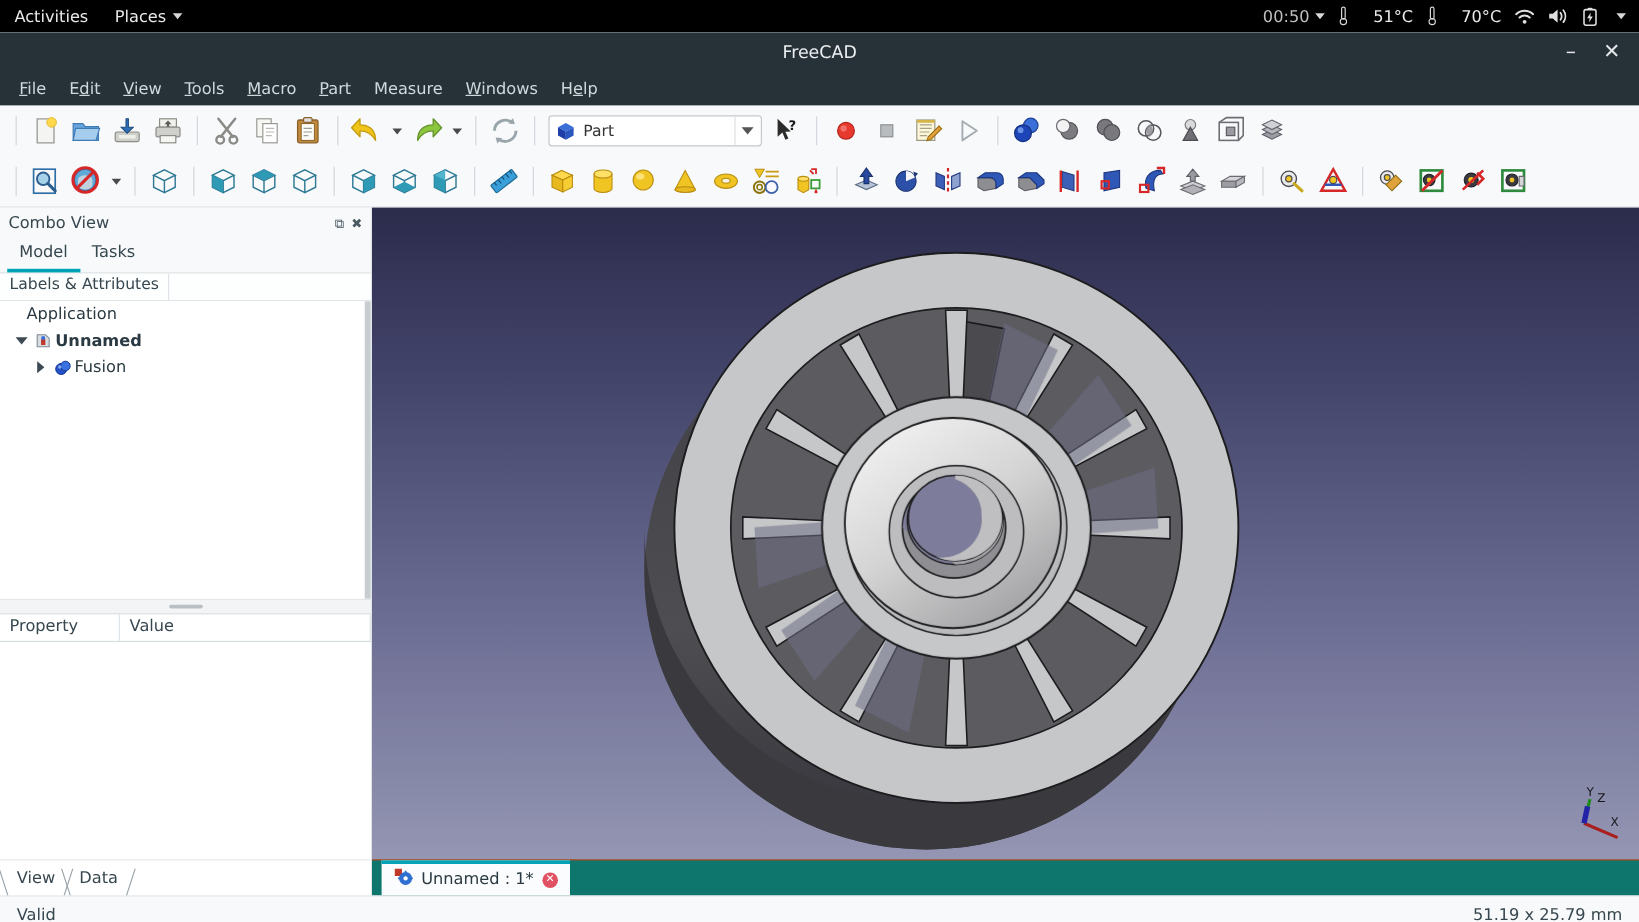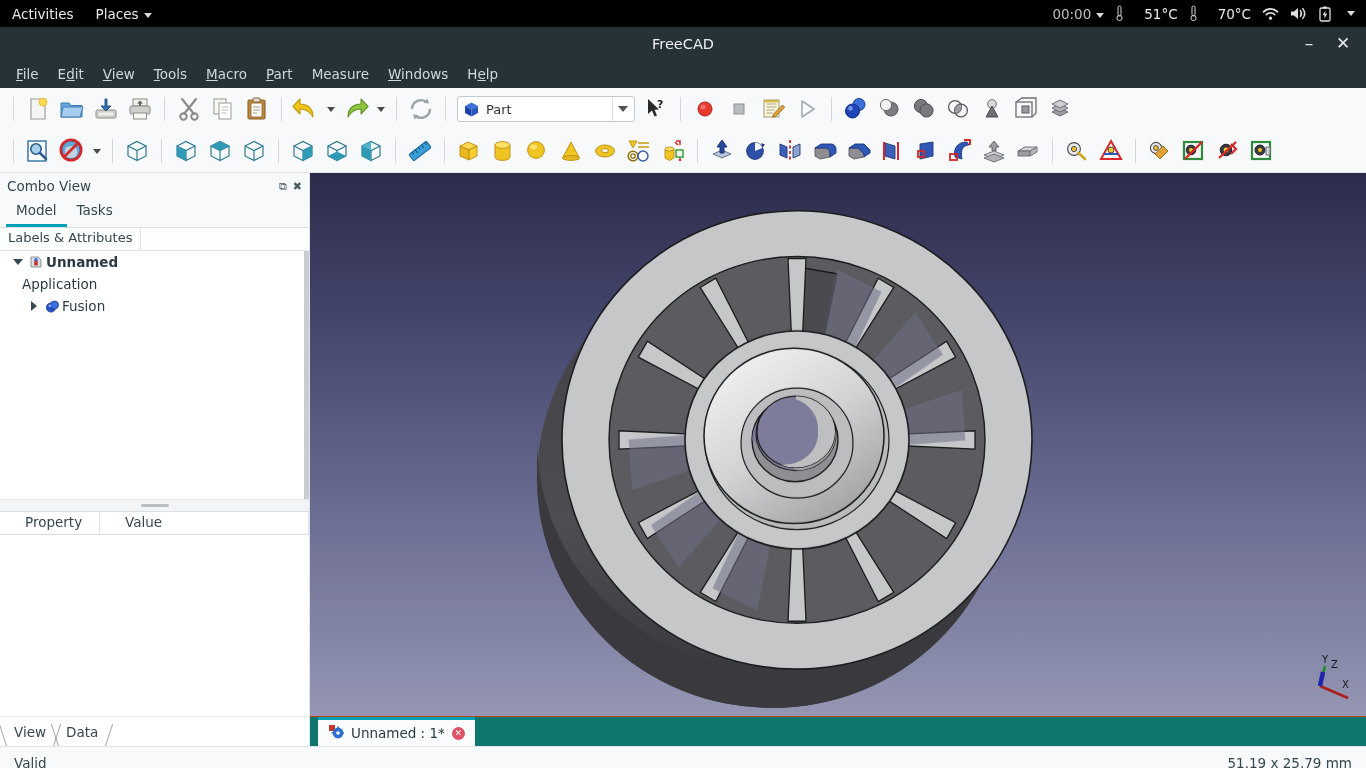--- a/index.html
+++ b/index.html
@@ -148,21 +148,21 @@
     background: #eceff1;
   }
   .tree-scroll .thumb { position:absolute; top:0; left:0; width:5px; height:100%; background:#c7cdd1; }
   #cv-splitter {
     height: 12px; background: #f2f4f6; display: flex; align-items: center; justify-content: center;
     border-top: 1px solid #e2e6e9;
   }
   #cv-splitter .grip { width: 28px; height: 3px; background: #b9c0c5; border-radius: 2px; }
   #prop-head { display: flex; height: 24px; background: #ffffff; border-top: 1px solid #d9dee2; border-bottom: 1px solid #d9dee2;}
   #prop-head .ph-cell {
-    font-size: 13.5px; color: #37474f; padding: 2px 25px; border-right: 1px solid #dfe4e8;
+    font-size: 13.5px; color: #37474f; padding: 2px 8px; border-right: 1px solid #dfe4e8;
   }
   #prop-body { background: #ffffff; flex: 1 1 auto; }
   #cv-bottom-tabs {
     height: 30px; background: #ffffff; display: flex; align-items: flex-end;
     padding-left: 4px; border-top: 1px solid #e4e8ea;
   }
   .btab {
     font-size: 13.5px; color: #37474f; padding: 2px 10px 6px 10px; position: relative;
   }
   .btab::before, .btab::after {
@@ -208,21 +208,21 @@
 
 <div id="gnome-bar">
   <div class="gb-left">
     <span class="gb-item">Activities</span>
     <span>
       <span class="gb-item">Places</span><i class="caret-down"></i>
     </span>
   </div>
   <div class="gb-right">
     <span>
-      <span class="gb-item gb-dim">00:00</span><i class="caret-down"></i>
+      <span class="gb-item gb-dim">00:50</span><i class="caret-down"></i>
     </span>
     <span class="tempgrp">
       <svg class="wifi-ic" width="9" height="17" viewBox="0 0 9 17">
         <rect x="3" y="1" width="3" height="10" rx="1.5" fill="none" stroke="#d8d8d8" stroke-width="1"></rect>
         <circle cx="4.5" cy="13" r="2.6" fill="none" stroke="#d8d8d8" stroke-width="1"></circle>
       </svg>
       <span class="gb-item">51°C</span>
     </span>
     <span class="tempgrp">
       <svg class="wifi-ic" width="9" height="17" viewBox="0 0 9 17">
@@ -730,36 +730,36 @@
       <div id="cv-tabs">
         <span class="cv-tab active">Model</span>
         <span class="cv-tab">Tasks</span>
       </div>
 
       <div id="tree-head">
         <span class="th-cell">Labels &amp; Attributes</span>
       </div>
 
       <div id="tree-body">
+        <div class="tree-row" style="padding-left:6px;">
+          <span class="twist"></span>
+          <span class="tlabel">Application</span>
+        </div>
         <div class="tree-row bold" style="padding-left:10px;">
           <span class="twist open">
               <i></i>
             </span>
           <span class="ticon">
             <svg width="14" height="14" viewBox="0 0 14 14">
               <path d="M2 2 h7 l3 3 v7 H2 Z" fill="#d8dde2" stroke="#7f8a93" stroke-width="0.9"></path>
               <path d="M5.2 10.5 V6.4 a1.8 1.8 0 0 1 3.6 0 V10.5 Z" fill="#c0392b"></path>
               <circle cx="7" cy="4.6" r="1.7" fill="#3a6fd8"></circle>
             </svg>
           </span>
           <span class="tlabel">Unnamed</span>
-        </div>
-        <div class="tree-row" style="padding-left:6px;">
-          <span class="twist"></span>
-          <span class="tlabel">Application</span>
         </div>
         <div class="tree-row" style="padding-left:26px;">
           <span class="twist closed">
               <i></i>
             </span>
           <span class="ticon">
             <svg width="15" height="15" viewBox="0 0 15 15">
               <circle cx="6" cy="8.5" r="4.6" fill="#2450c8" stroke="#163a92" stroke-width="0.8"></circle>
               <circle cx="9.5" cy="6" r="4" fill="#3a70e0" stroke="#163a92" stroke-width="0.8"></circle>
               <circle cx="4.8" cy="6.8" r="1.4" fill="#9dbcf2" opacity="0.85"></circle>

